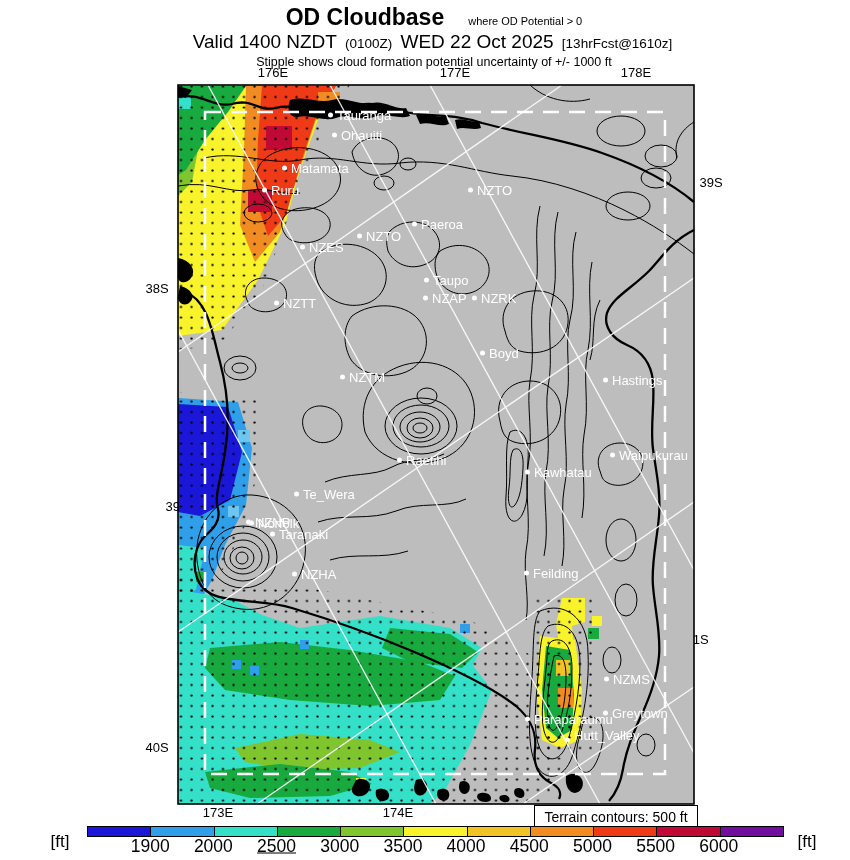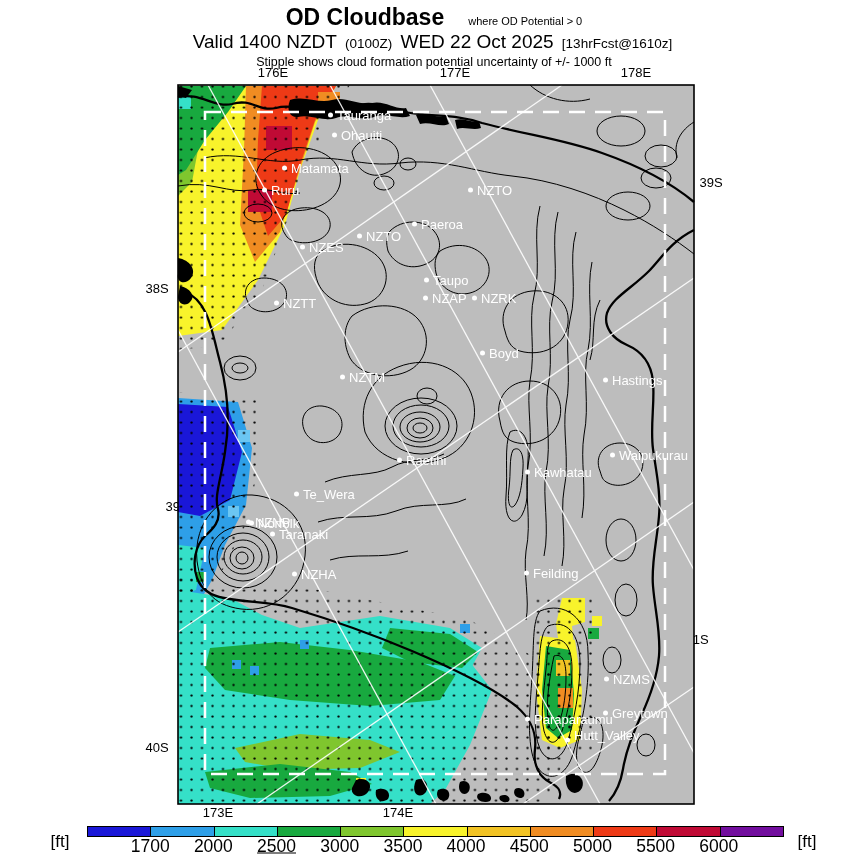--- a/index.html
+++ b/index.html
@@ -327,37 +327,38 @@
       <div class="site" style="left: 525px; top: 719px;">
         <span class="sdot"></span>
         <span>Paraparaumu</span>
       </div>
       <div class="site" style="left: 565px; top: 735px; align-items: flex-end;">
         <span class="sdot"></span>
         <span>Hutt_Valley</span>
       </div>
     </div>
 
+  <div class="notebox">Terrain contours: 500 ft</div>
 
   <span class="ftunit" style="left:60px">[ft]</span>
   <div class="cbar" id="cbar">
       <div class="cseg" style="background: rgb(26, 23, 216);"></div>
       <div class="cseg" style="background: rgb(46, 159, 232);"></div>
       <div class="cseg" style="background: rgb(53, 224, 200);"></div>
       <div class="cseg" style="background: rgb(24, 169, 63);"></div>
       <div class="cseg" style="background: rgb(127, 198, 46);"></div>
       <div class="cseg" style="background: rgb(248, 243, 43);"></div>
       <div class="cseg" style="background: rgb(242, 195, 36);"></div>
       <div class="cseg" style="background: rgb(240, 140, 34);"></div>
       <div class="cseg" style="background: rgb(238, 58, 22);"></div>
       <div class="cseg" style="background: rgb(192, 10, 53);"></div>
       <div class="cseg" style="background: rgb(114, 14, 158);"></div>
     </div>
   <div id="cbar-ticks">
-      <span class="ctick" style="left: 150.182px;">1700</span>
+      <span class="ctick" style="left: 150.182px;">1900</span>
       <span class="ctick" style="left: 213.364px;">2000</span>
       <span class="ctick" style="left: 276.545px; text-decoration: underline;">2500</span>
       <span class="ctick" style="left: 339.727px;">3000</span>
       <span class="ctick" style="left: 402.909px;">3500</span>
       <span class="ctick" style="left: 466.091px;">4000</span>
       <span class="ctick" style="left: 529.273px;">4500</span>
       <span class="ctick" style="left: 592.455px; text-align: center;">5000</span>
       <span class="ctick" style="left: 655.636px;">5500</span>
       <span class="ctick" style="left: 718.818px;">6000</span>
     </div>

